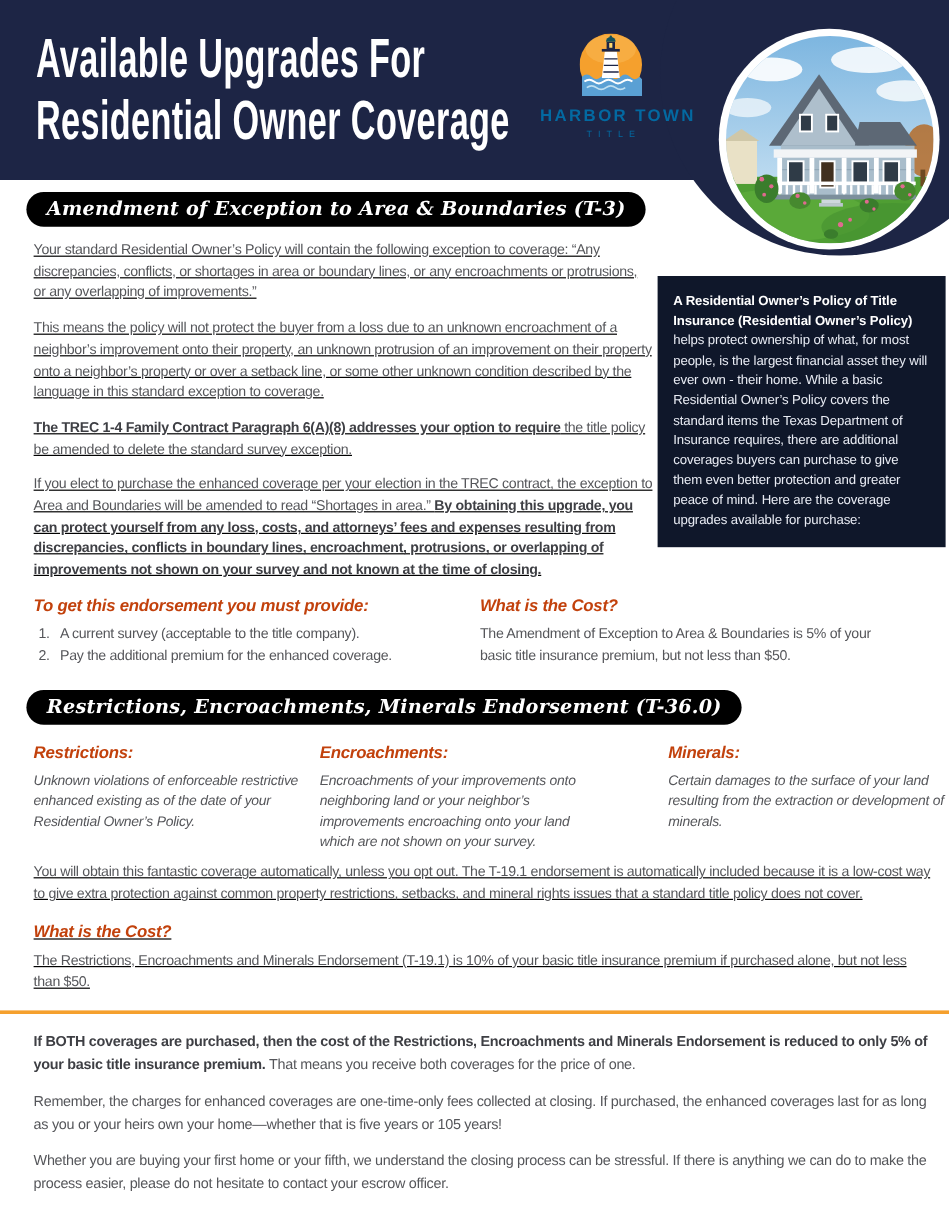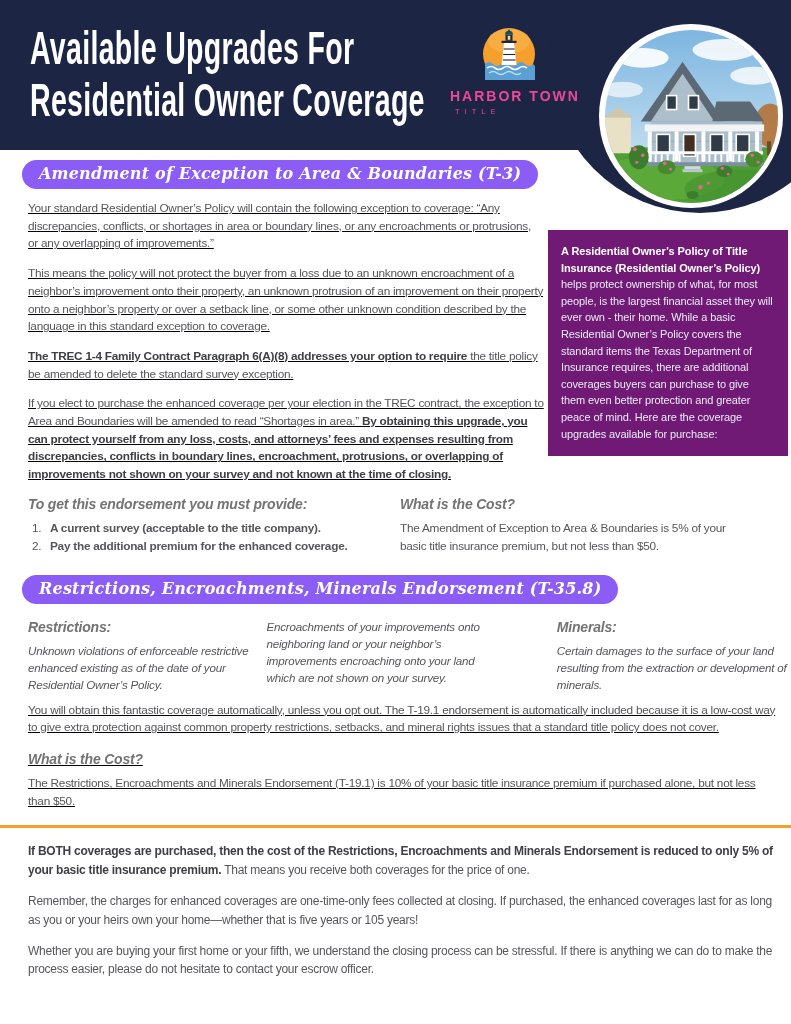--- a/index.html
+++ b/index.html
@@ -8,58 +8,58 @@
     background:#ffffff; font-family:"Liberation Sans", sans-serif;
   }
   
   .band { position:absolute; top:0; left:0; width:791px; height:150px; background:#1d2545; z-index:3; }
   .navy-circle { position:absolute; left:550px; top:-87px; width:300px; height:300px; border-radius:50%; background:#1d2545; z-index:3; }
   .page-title {
     position:absolute; left:30px; top:22px; margin:0; color:#ffffff; z-index:4;
     font-size:46px; line-height:52px; font-weight:bold; letter-spacing:.5px;
     transform:scaleX(.62); transform-origin:left top; white-space:nowrap;
   }
-  .brand { position:absolute; left:450px; top:28px; width:118px; z-index:4; color:#ec4899; }
+  .brand { position:absolute; left:450px; top:28px; width:118px; text-align:center; z-index:4; color:#0369a1; }
   .brand-circle { width:52px; height:52px; margin:0 auto; }
   .brand-name { margin-top:8px; font-size:14px; font-weight:bold; letter-spacing:2px; white-space:nowrap; }
   .brand-sub { margin-top:3px; font-size:7.5px; letter-spacing:5px; text-indent:5px; }
   .photo-ring {
     position:absolute; left:599px; top:24px; width:184px; height:184px; border-radius:50%;
     background:#ffffff; z-index:5; display:flex; align-items:center; justify-content:center;
   }
   .photo { width:173px; height:173px; border-radius:50%; overflow:hidden; }
   
   .sidebar {
     position:absolute; left:548px; top:230px; width:240px; box-sizing:border-box;
-    background:#701a75; color:#e9ecf4; padding:13px 13px 14px; z-index:2;
+    background:#0f172a; color:#e9ecf4; padding:13px 13px 14px; z-index:2;
     font-size:11px; line-height:16.6px; letter-spacing:-.1px;
   }
   .sidebar strong { color:#ffffff; }
   .sidebar p { margin:0; }
   
   main { position:absolute; top:150px; left:0; width:791px; z-index:1; }
   .pill {
-    display:inline-block; margin:10px 0 11px 22px; background:#8b5cf6; color:#ffffff;
+    display:inline-block; margin:10px 0 11px 22px; background:#000000; color:#ffffff;
     border-radius:999px; padding:4px 17px 6px;
     font-family:"DejaVu Serif", serif; font-style:italic; font-weight:bold;
     font-size:16px; line-height:19px; letter-spacing:.2px;
   }
   .body-txt { font-size:11.8px; line-height:17.7px; letter-spacing:-.25px; color:#55565a; margin:0 0 12px; }
   .body-txt b, .body-txt strong { color:#3e3f44;text-align:center; }
   .main-left { margin-left:28px; width:516px; min-height:256px;text-decoration:underline; }
   .teal-h {
-    color:#737373; font-style:italic; font-weight:bold; font-size:14px;
+    color:#c2410c; font-style:italic; font-weight:bold; font-size:14px;
     letter-spacing:-.2px; margin:0 0 8px;
   }
   .row2 { display:flex; margin:0 0 8px 28px; width:740px; }
   .col-provide { width:368px; }
   .col-cost { width:348px; margin-left:4px; }
   .provide-item { display:flex; font-size:11.8px; line-height:17.7px; letter-spacing:-.25px; color:#55565a; }
   .provide-item .num { width:22px; padding-left:4px; box-sizing:border-box; }
-  .provide-item .itx { flex:1;font-weight:bold; }
+  .provide-item .itx { flex:1; }
   .intro-block { margin-left:28px; width:748px; }
   .row3 { display:flex; margin:4px 0 8px 28px; }
   .row3 .c { margin-right:17px; }
   .row3 .c1 { width:227px; } .row3 .c2 { width:233px; } .row3 .c3 { width:240px; margin-right:0;margin-left:46px; }
   .ital-txt { font-style:italic; font-size:11.6px; line-height:16.8px; color:#55565a; letter-spacing:-.2px; margin:0; }
   .wide-block { margin-left:28px; width:748px;text-decoration:underline; }
   .rule { border:none; height:3px; width:791px; background:#f5a02d; margin:15px 0 14px; }
   .footer-block { margin-left:28px; width:748px; }
   .footer-block .body-txt { font-size:12px; line-height:18.8px; }
 </style>
@@ -210,29 +210,30 @@
           <span class="num">2.</span>
           <span class="itx">Pay the additional premium for the enhanced coverage.</span>
         </div>
       </div>
       <div class="col-cost">
         <h3 class="teal-h">What is the Cost?</h3>
         <p class="body-txt" style="margin:0">The Amendment of Exception to Area &amp; Boundaries is 5% of your basic title insurance premium, but not less than $50.</p>
       </div>
     </div>
 
-    <div><span class="pill" style="margin-top:12px">Restrictions, Encroachments, Minerals Endorsement (T-35.8)</span></div>
+    <div><span class="pill" style="margin-top:12px">Restrictions, Encroachments, Minerals Endorsement (T-36.0)</span></div>
 
 
     <div class="row3">
       <div class="c c1">
         <h3 class="teal-h">Restrictions:</h3>
         <p class="ital-txt">Unknown violations of enforceable restrictive enhanced existing as of the date of your Residential Owner’s Policy.</p>
       </div>
       <div class="c c2">
+        <h3 class="teal-h">Encroachments:</h3>
         <p class="ital-txt">Encroachments of your improvements onto neighboring land or your neighbor’s improvements encroaching onto your land which are not shown on your survey.</p>
       </div>
       <div class="c c3">
         <h3 class="teal-h">Minerals:</h3>
         <p class="ital-txt">Certain damages to the surface of your land resulting from the extraction or development of minerals.</p>
       </div>
     </div>
 
     <div class="wide-block">
       <p class="body-txt">You will obtain this fantastic coverage automatically, unless you opt out. The T-19.1 endorsement is automatically included because it is a low-cost way to give extra protection against common property restrictions, setbacks, and mineral rights issues that a standard title policy does not cover.</p>

